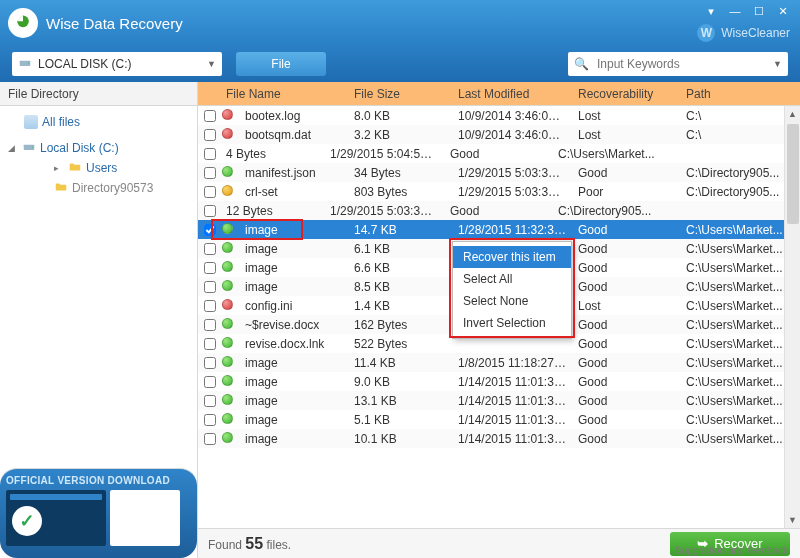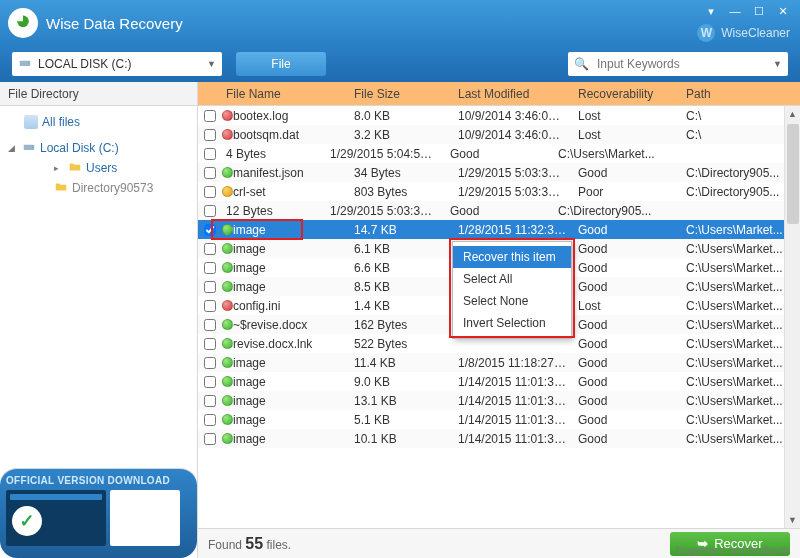--- a/index.html
+++ b/index.html
@@ -105,21 +105,21 @@
   .c-mod  { width:120px;}
   .c-rec  { width:108px;}
   .c-path { flex:1;}
   .rows { flex:1; overflow:hidden; position:relative;}
   .row { height:19px; display:flex; align-items:center; font-size:12px; color:#333;}
   .row:nth-child(even) { background:#fafafa;}
   .row.selected { background:#2a83d4; color:#fff;}
   .row .cell { padding:0 6px; white-space:nowrap; overflow:hidden; text-overflow:ellipsis;}
   .row .chk { width:22px; display:flex; align-items:center; justify-content:center;}
   .row .chk input { width:12px; height:12px;}
-  .row .namecell { width:128px; display:flex; align-items:center; gap:0; padding-left:2px;}
+  .row .namecell { width:128px; display:flex; gap:12px; padding-left:2px;}
   .dot { width:11px; height:11px; border-radius:50%; flex-shrink:0; border:1px solid rgba(0,0,0,0.15);}
   .dot.good { background: radial-gradient(circle at 30% 30%, #9be87d, #3db233);}
   .dot.lost { background: radial-gradient(circle at 30% 30%, #f59a9a, #d43a3a);}
   .dot.poor { background: radial-gradient(circle at 30% 30%, #fbd36b, #e4a013);}
   .red-box { border:2px solid #e02020; pointer-events:none;}
   .overlay-name-box {
     position:absolute; left:13px; top:calc(6*19px - 1px); width:92px; height:21px;
   }
   .ctx-menu {
     position:absolute; left:254px; top:calc(7*19px + 2px);

